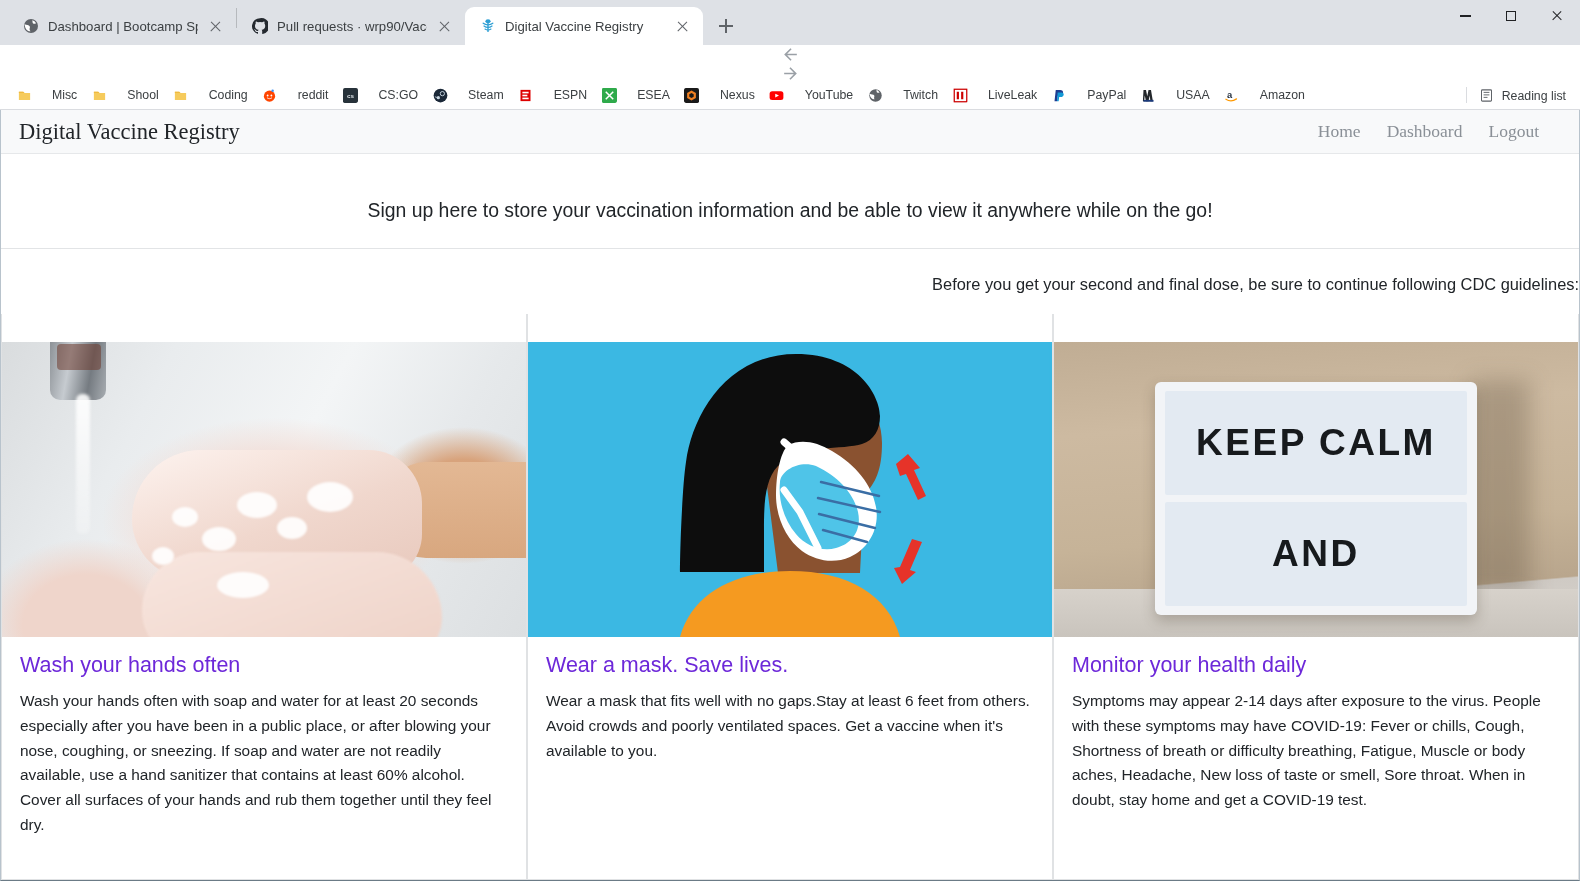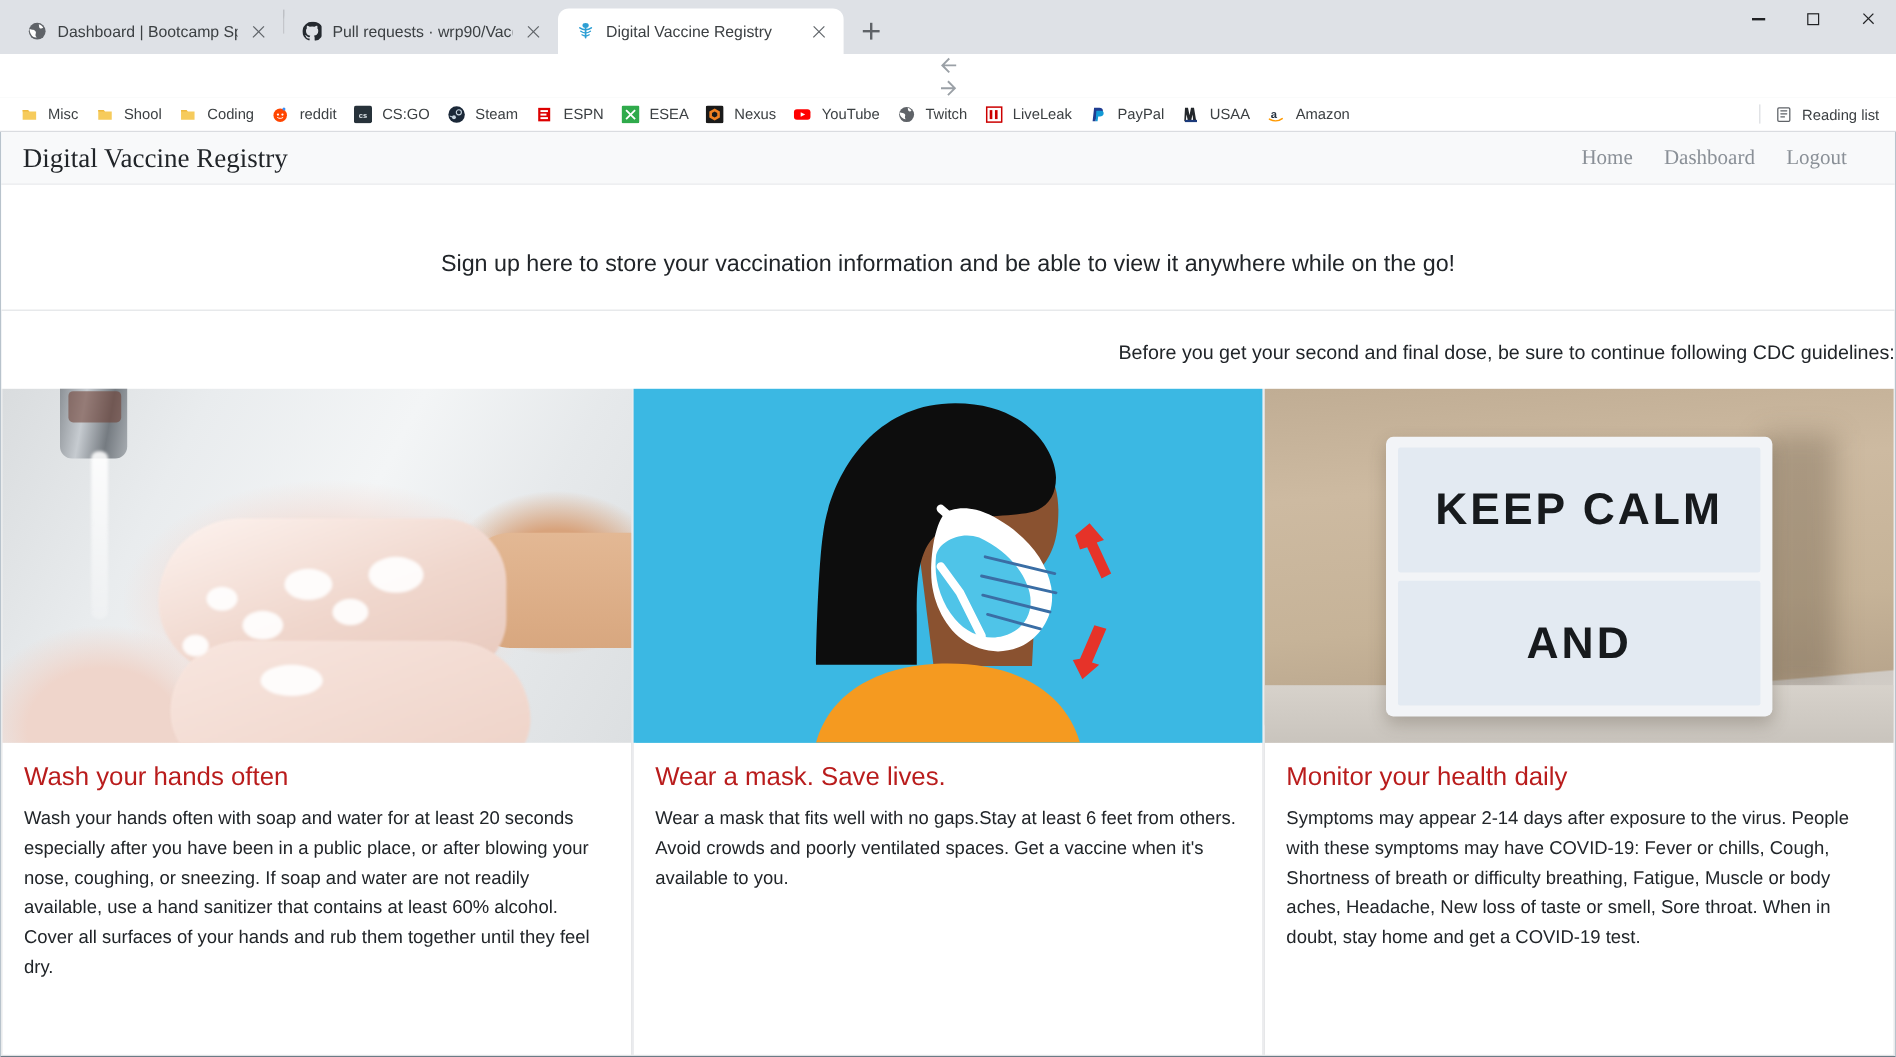--- a/index.html
+++ b/index.html
@@ -68,21 +68,21 @@
             color: #fff; font-size: 12px; display: flex; align-items: center;
             justify-content: center; font-weight: bold; }
   .kebab { width: 30px; height: 30px; display: flex; flex-direction: column;
            align-items: center; justify-content: center; gap: 2.6px; }
   .kebab i { width: 3px; height: 3px; border-radius: 50%; background: #5f6368;
              display: block; }
 
   
   .bookmarks { height: 29px; background: #ffffff; display: flex; align-items: center;
                padding: 0 10px; gap: 0; border-bottom: 1px solid #dadce0; }
-  .bm { display: flex; align-items: center; gap: 8px; padding: 3px 8px 3px 6px;
+  .bm { display: flex; align-items: center; gap: 20px; padding: 3px 8px 3px 6px;
         border-radius: 4px; white-space: nowrap; }
   .bm .bmlabel { font-size: 12.3px; color: #3c4043; }
   .bmicon { width: 16px; height: 16px; flex: 0 0 16px; display:flex;
             align-items:center; justify-content:center; font-size: 10px;
             border-radius: 2px; overflow: hidden; position: relative; }
   .bmspacer { flex: 1 1 auto; }
   .readinglist { display: flex; align-items: flex-end; gap: 7px; padding-right: 4px;
                  border-left: 1px solid #dadce0; padding-left: 12px; }
   .readinglist .bmlabel { font-size: 12.3px; color: #3c4043; }
 
@@ -95,33 +95,33 @@
              display: flex; align-items: center; padding: 0 18px; }
   .brand { font-family: "Liberation Serif", serif; font-size: 22.5px; color: #212529; }
   .navlinks { margin-left: auto; display: flex; gap: 26px; padding-right: 22px; }
   .navlink { font-family: "Liberation Serif", serif; font-size: 17.5px; color: #8a9097; }
 
   .jumbo { padding: 22px 0 26px; background: #ffffff;
            border-bottom: 1px solid #e2e4e6; text-align: center; }
   .welcome { display: inline-block; font-size: 54px; line-height: 1.08;
              color: #ffffff; background: #3c8cf6; padding: 2px 10px 6px;
              font-weight: 400; }
-  .tagline { margin-top: 33px; font-size: 19.4px; color: #212529; }
+  .tagline { margin-top: 23px; font-size: 19.4px; color: #212529; }
 
   .guideline { text-align: right; padding: 26px 0 20px; font-size: 16.4px;
                color: #212529; }
 
   .cards { display: flex; flex: 1 1 auto; }
   .card { width: 33.3333%; display: flex; flex-direction: column;
           border: 1px solid #e0e2e4; border-top: none; border-bottom: none;
           background: #ffffff; }
   .card + .card { border-left: 1px solid #e0e2e4; }
-  .cardimg { height: 295px; width: 100%; position: relative; overflow: hidden; }
+  .cardimg { height: 295px; width: 100%; position: relative; overflow: hidden; margin-top: 28px; }
   .cardbody { padding: 16px 18px 18px; }
-  .cardtitle { font-size: 21.5px; color: #b91c1c; font-weight: 400;
+  .cardtitle { font-size: 21.5px; color: #6d28d9; font-weight: 400;
                margin-bottom: 11px; }
   .cardtext { font-size: 15.4px; line-height: 1.61; color: #212529; }
 
   
   .img-hands { background:
       radial-gradient(ellipse 150px 120px at 16% 96%, #efd5cb 0%, #efd5cb 42%, rgba(239,213,203,0) 72%),
       radial-gradient(ellipse 230px 135px at 52% 60%, #f4ded6 0%, #f2dad2 38%, rgba(242,218,210,0) 75%),
       radial-gradient(ellipse 120px 90px at 88% 52%, #dba984 0%, #d8a37c 40%, rgba(216,163,124,0) 76%),
       linear-gradient(118deg, #d9dcde 0%, #e9ecee 26%, #f3f5f6 52%, #e6e9eb 74%, #dcdfe1 100%);
       position: relative; }

